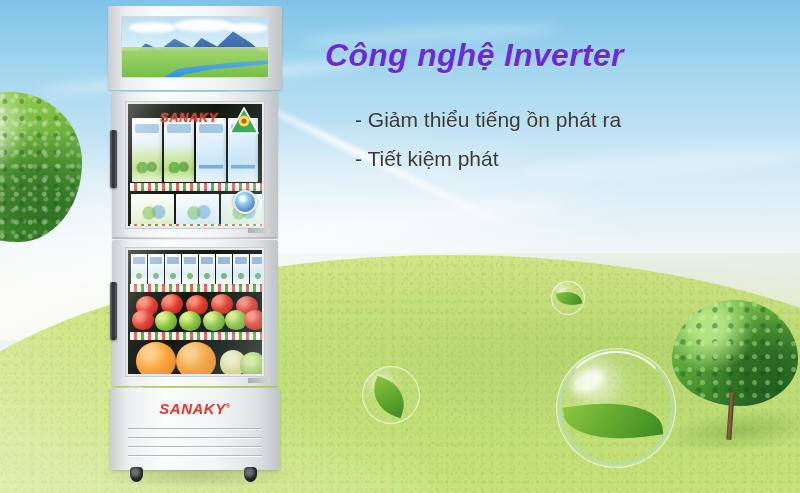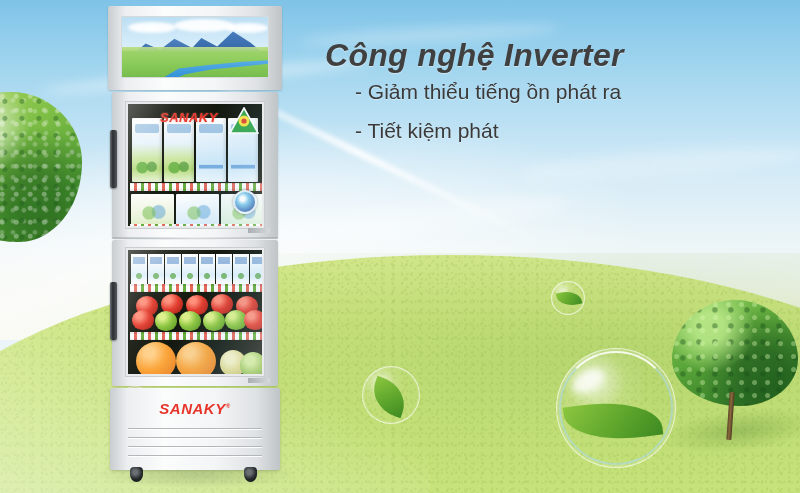--- a/index.html
+++ b/index.html
@@ -527,27 +527,27 @@
   
   .copy {
     position: absolute;
     left: 325px; top: 38px;
     width: 460px;
   }
   .headline {
     font-size: 32px;
     font-weight: bold;
     font-style: italic;
-    color: #404040;
+    color: #6d28d9;
     letter-spacing: .3px;
     line-height: 1.1;
     text-shadow: 0 1px 1px rgba(255,255,255,.45);
   }
   .bullets {
-    margin-top: 8px;
+    margin-top: 36px;
     margin-left: 30px;
   }
   .bullet {
     font-size: 21px;
     color: #3a3a3a;
     line-height: 1.0;
     margin-bottom: 18px;
     white-space: nowrap;
     text-shadow: 0 1px 1px rgba(255,255,255,.4);
   }

